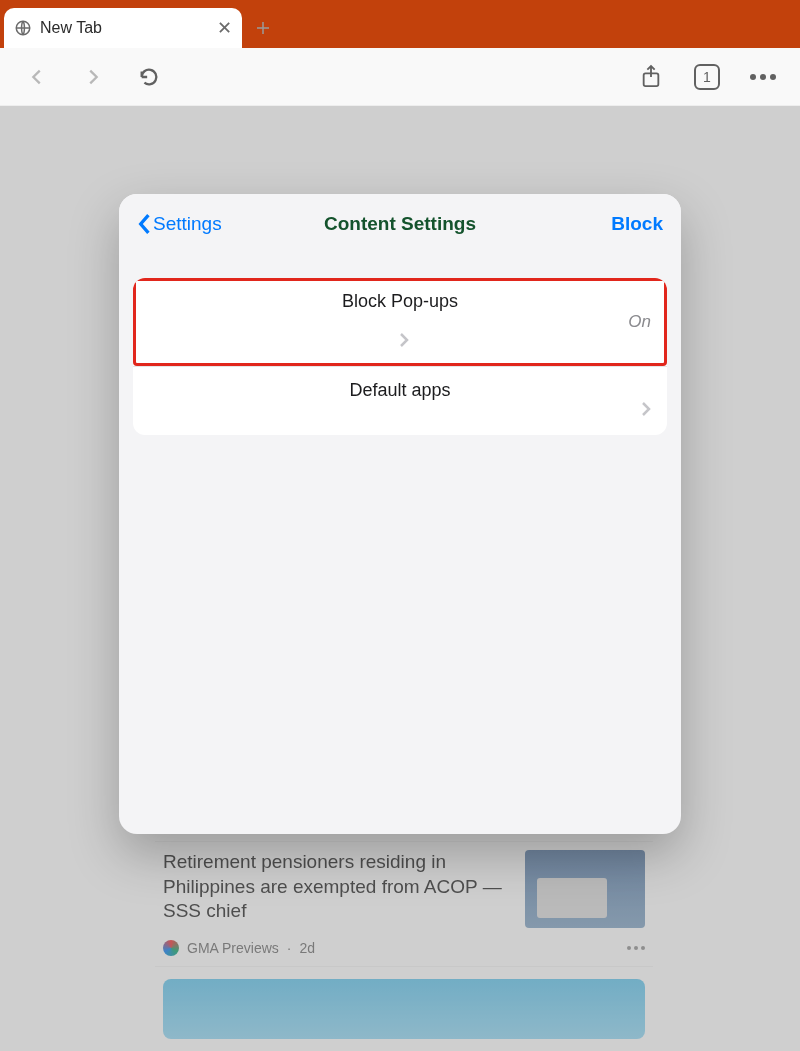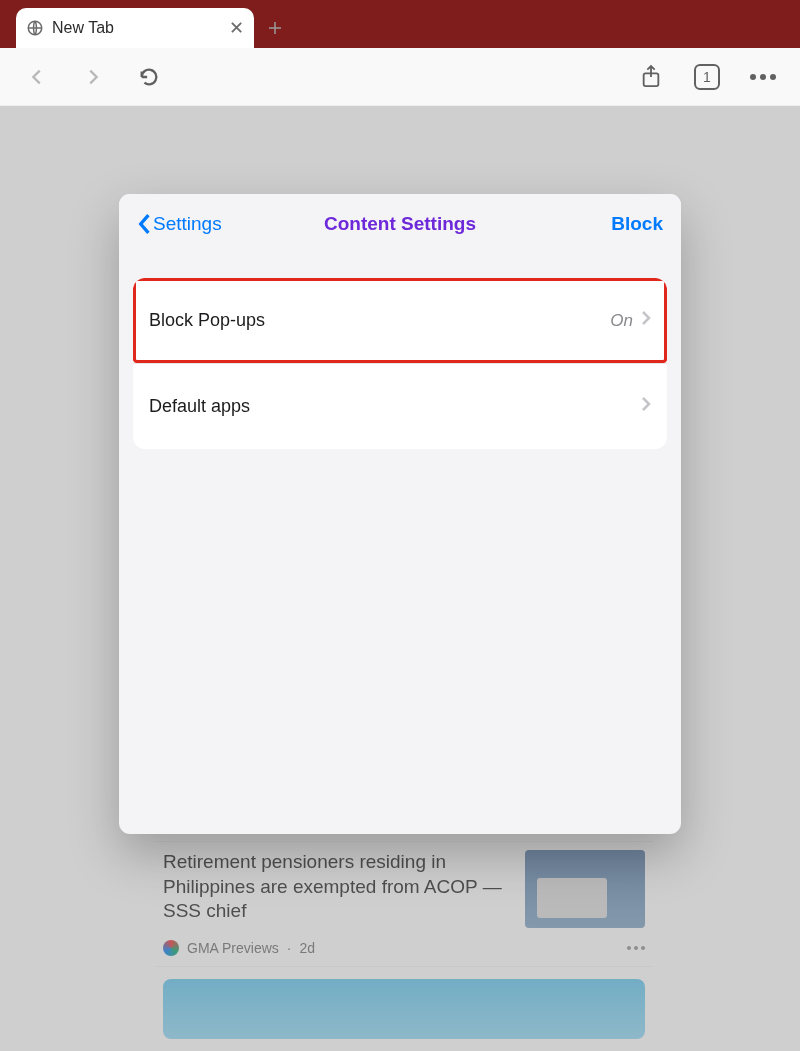--- a/index.html
+++ b/index.html
@@ -6,25 +6,25 @@
   body {
     width: 800px;
     height: 1051px;
     font-family: -apple-system, "Helvetica Neue", Arial, sans-serif;
     background: #f8f8f8;
     overflow: hidden;
     position: relative;
   }
   
   .tabbar {
-    background: #7f1d1d;
+    background: #c2410c;
     height: 48px;
     display: flex;
     align-items: flex-end;
-    padding-left: 16px;
+    padding-left: 4px;
   }
   .tab {
     background: #fff;
     height: 40px;
     width: 238px;
     border-radius: 10px 10px 0 0;
     display: flex;
     align-items: center;
     padding: 0 10px;
     gap: 8px;
@@ -109,48 +109,49 @@
     position:absolute;
     top:106px; left:0; right:0; bottom:0;
     background: rgba(120,120,120,0.32);
     display:flex; justify-content:center;
   }
   .modal {
     margin-top: 88px;
     width: 562px;
     height: 640px;
     background: #f4f4f6;
-    border-radius: 11px;
+    border-radius: 18px;
     box-shadow: 0 20px 50px rgba(0,0,0,0.25);
     overflow:hidden;
     position:relative;
     top:0;
   }
   .modal-header {
     height: 60px;
     display:flex; align-items:center; justify-content:space-between;
     padding: 0 18px;
     background:#f4f4f6;
   }
   .back-btn { display:flex; align-items:center; gap:2px; color:#007aff; font-size:19px; }
   .back-btn svg { width:14px; height:22px; }
-  .modal-title { font-size:19px; font-weight:600; color:#6d28d9; position:absolute; left:0; right:0; text-align:center; pointer-events:none;}
+  .modal-title { font-size:19px; font-weight:600; color:#14532d; position:absolute; left:0; right:0; text-align:center; pointer-events:none;}
   .done-btn { color:#007aff; font-size:19px; font-weight:600; }
 
   .settings-group {
     margin: 24px 14px 0 14px;
     background:#fff;
     border-radius:12px;
     overflow:hidden;
   }
   .row {
     display:flex; align-items:center;
-    padding: 32px 16px;
+    padding: 13px 16px;
     font-size:18px; color:#1c1c1e;
     position:relative;
+    flex-direction:column;
   }
   .row + .row { border-top:1px solid #e6e6e8;text-align:center; }
   .row .value { margin-left:auto; color:#8a8a8e; font-size:17px;font-style:italic; }
   .row .chev { margin-left:8px; color:#c5c5c9; }
   .row.highlight {
     box-shadow: inset 0 0 0 3px #e1261c;
     border-radius: 4px;
   }
   
   .toggle {

